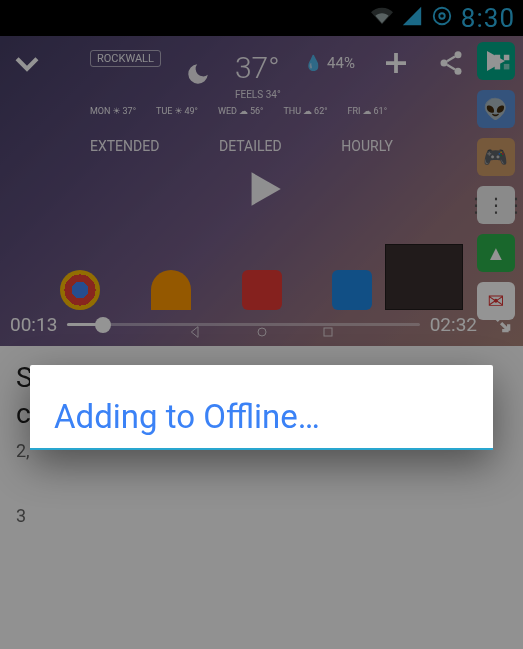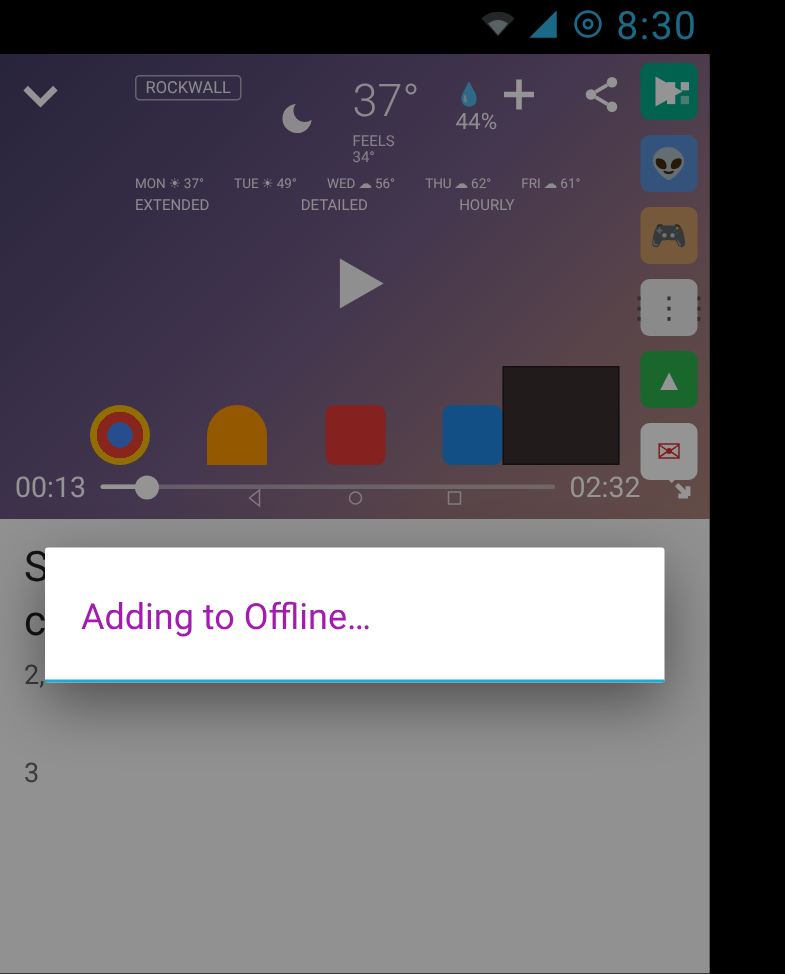--- a/index.html
+++ b/index.html
@@ -1,16 +1,16 @@
 <!DOCTYPE html>
 <html><head>
 <meta charset="utf-8">
 <style>
   html,body{margin:0;padding:0;width:523px;height:649px;background:#000;font-family:Roboto,Arial,sans-serif;overflow:hidden;position:relative}
-  .screen{position:relative;width:473px;height:649px;background:#000}
+  .screen{position:relative;width:523px;height:649px;background:#000}
   
   .status-bar{position:absolute;top:0;left:0;right:0;height:36px;background:#000;display:flex;align-items:center;justify-content:flex-end;padding:0 8px;box-sizing:border-box;gap:8px}
   .status-bar .clock{color:#2db6e8;font-size:26px;font-weight:400;letter-spacing:1px}
   .status-bar svg{width:22px;height:22px}
   
   .video-area{position:absolute;top:36px;left:0;right:0;height:310px;background:linear-gradient(135deg,#524a78 0%,#6b5a8e 25%,#8a6fa0 50%,#b48a96 75%,#c99b8f 100%);overflow:hidden}
   .video-overlay{position:absolute;inset:0;background:rgba(0,0,0,.15)}
   
   .video-top{position:absolute;top:10px;left:10px;right:10px;display:flex;align-items:center;justify-content:space-between;color:#fff}
   .video-top-right{display:flex;align-items:center;gap:26px}
@@ -24,40 +24,40 @@
   .seek-thumb{position:absolute;left:10%;top:50%;width:16px;height:16px;background:#fff;border-radius:50%;transform:translate(-50%,-50%)}
   .fullscreen-ic{width:26px;height:26px}
   
   .wx{position:absolute;top:14px;left:90px;right:130px;color:#fff;font-size:11px;opacity:.9}
   .wx-row1{display:flex;align-items:center;gap:24px}
   .wx-temp{font-size:30px;font-weight:300}
   .wx-city{font-size:11px;border:1px solid rgba(255,255,255,.6);padding:1px 6px;border-radius:3px;align-self:flex-start}
   .wx-feels{font-size:10px;opacity:.9;margin-top:4px}
   .wx-days{display:flex;gap:20px;margin-top:6px}
   .wx-day{display:flex;flex-direction:row;align-items:center;gap:2px;font-size:9px}
-  .wx-labels{display:flex;justify-content:space-between;font-size:10px;margin-top:4px}
+  .wx-labels{display:flex;justify-content:space-between;font-size:14px;margin-top:22px}
   
   .app-col{position:absolute;top:6px;right:8px;display:flex;flex-direction:column;gap:10px}
   .app-ic{width:38px;height:38px;border-radius:6px;display:flex;align-items:center;justify-content:center;font-size:20px;color:#fff}
   
   .dock{position:absolute;left:60px;right:60px;bottom:36px;display:flex;justify-content:space-between}
   .dock-ic{width:40px;height:40px;border-radius:6px}
   
   .anav{position:absolute;left:0;right:0;bottom:0px;height:28px;display:flex;align-items:center;justify-content:center;gap:50px;opacity:.7}
   .anav svg{width:16px;height:16px}
   
   .pip{position:absolute;right:60px;bottom:36px;width:76px;height:64px;background:#3a3030;border:1px solid rgba(0,0,0,.4)}
   
   .below{position:absolute;top:346px;left:0;right:0;bottom:0;background:#fafafa;color:#222;padding:14px 16px;font-size:24px;line-height:1.3}
   .below .title{font-size:28px}
   
   .scrim{position:absolute;inset:0;background:rgba(0,0,0,.42)}
   
   .dialog{position:absolute;left:30px;right:30px;top:365px;background:#fff;border-radius:2px;box-shadow:0 14px 40px rgba(0,0,0,.45);display:flex;flex-direction:column}
-  .dialog-title{color:#a21caf;font-size:24px;font-weight:400;padding:32px 24px 28px;border-bottom:2px solid #29a6cf}
+  .dialog-title{color:#3b82f6;font-size:33px;font-weight:400;padding:32px 24px 12px;border-bottom:2px solid #29a6cf}
   .dialog-body{color:#222;font-size:23px;line-height:1.35;padding:22px 24px 36px}
   .dialog-actions{display:flex;border-top:1px solid #ddd}
   .dialog-actions button{flex:1;background:#fff;border:none;font-size:22px;padding:22px 0;color:#222;cursor:pointer;font-family:inherit}
   .dialog-actions button:first-child{border-right:1px solid #ddd}
 </style>
 </head>
 <body>
 
 <div class="screen">
 

